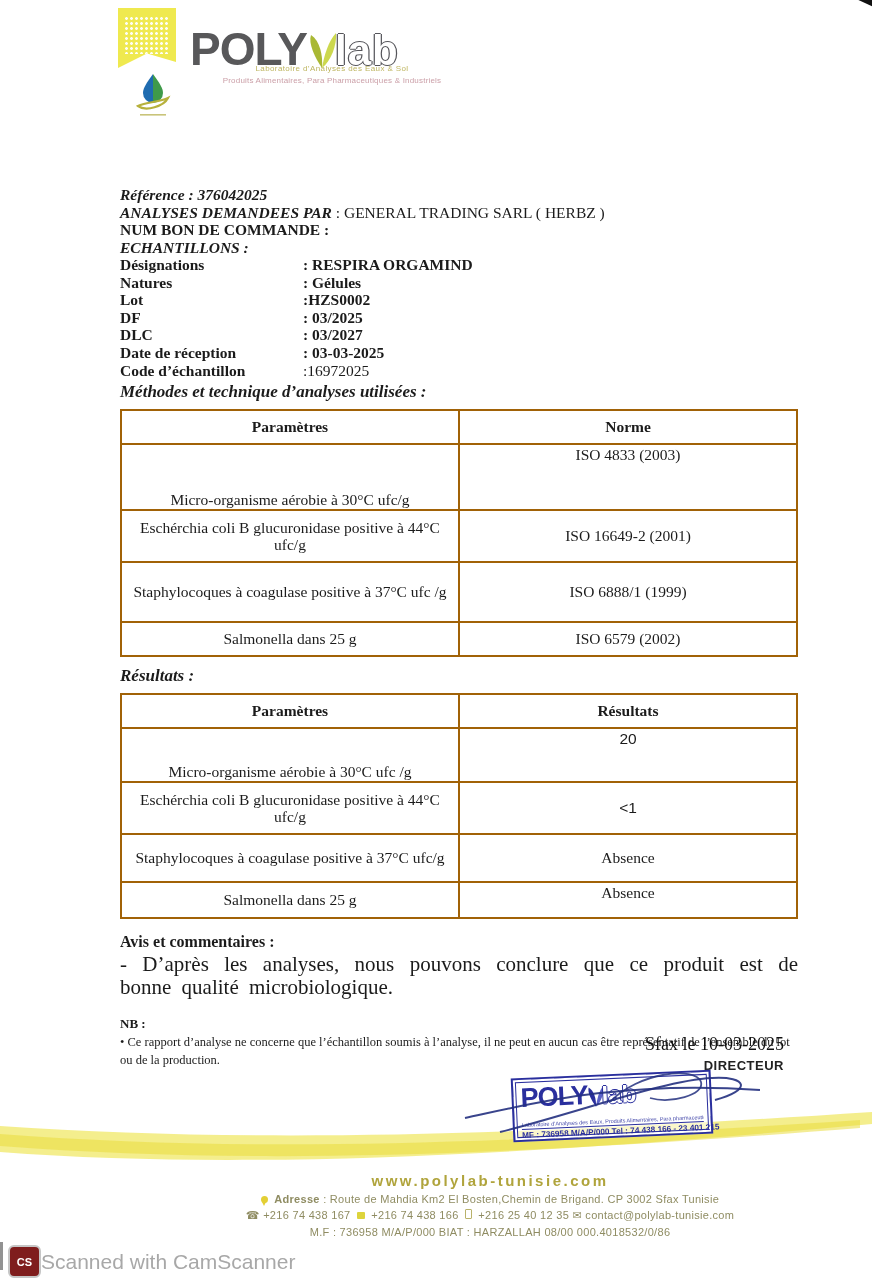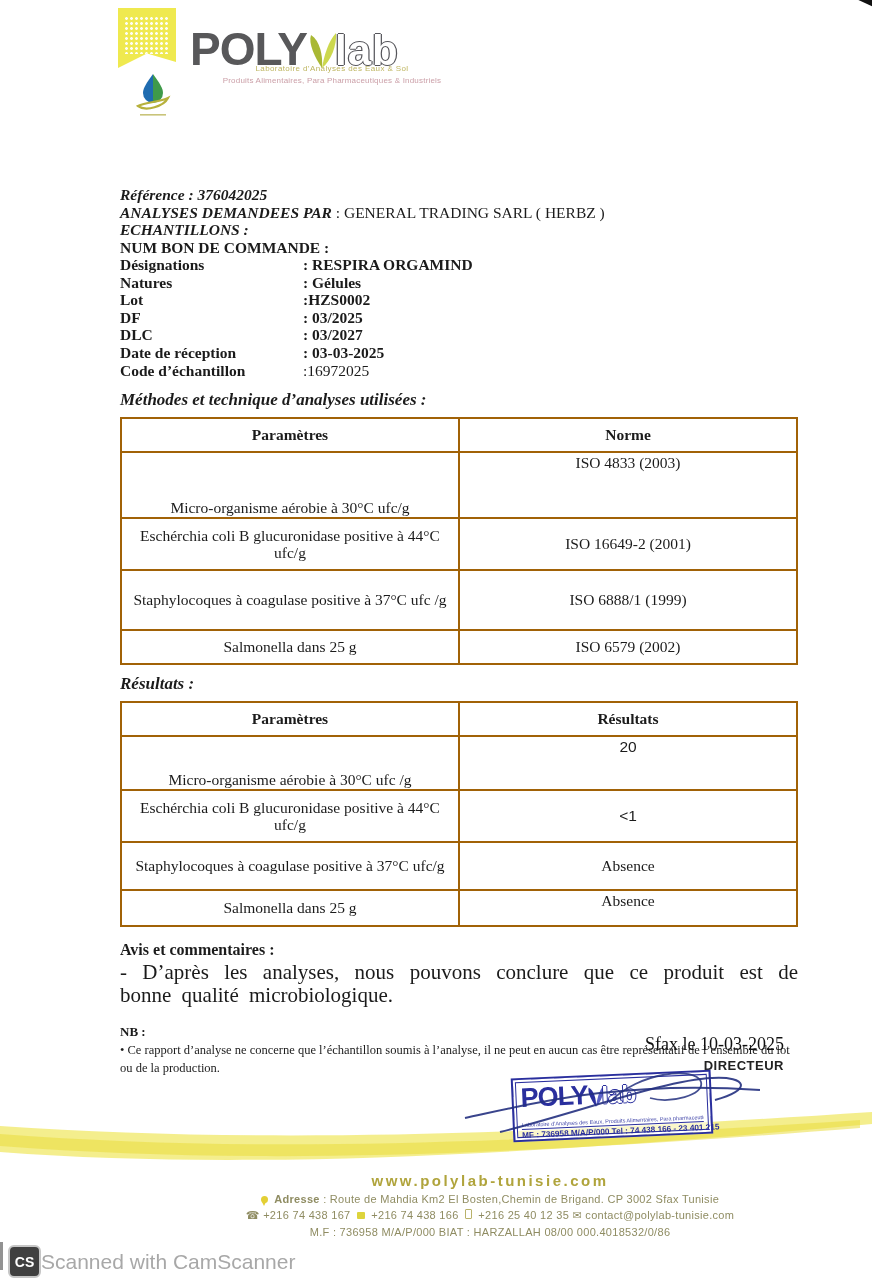--- a/index.html
+++ b/index.html
@@ -34,21 +34,21 @@
       box-sizing:border-box;font-size:35px;font-weight:bold;font-style:italic;letter-spacing:1px;
       font-family:"DejaVu Serif","Liberation Serif",serif;color:#111;}
 
   
   .content{position:absolute;left:120px;top:186px;width:678px;font-size:15.5px;line-height:17.5px;}
   .ln{white-space:nowrap;}
   .bi{font-weight:bold;font-style:italic;}
   .b{font-weight:bold;}
   .pairs{display:grid;grid-template-columns:183px 1fr;}
   .pairs div{line-height:17.6px;}
-  .sec-head{font-size:17px;font-weight:bold;font-style:italic;margin-top:11px;line-height:20px;}
+  .sec-head{font-size:17px;font-weight:bold;font-style:italic;margin-top:3px;line-height:20px;}
 
   table.doc{border-collapse:collapse;width:678px;margin-top:7px;}
   table.doc td{border:2px solid #a16207;text-align:center;padding:1px 10px;font-size:15.5px;}
   table.doc td.hdr{font-weight:bold;height:30px;}
   td.vbot{vertical-align:bottom;}
   td.vtop{vertical-align:top;padding-top:6px;}
   .sans-val{font-family:"Liberation Sans",sans-serif;font-size:14.5px;}
 
   .avis-head{font-size:16px;font-weight:bold;margin-top:12px;line-height:22px;}
   .avis-text{font-size:21px;line-height:23px;text-align:justify;word-spacing:5px;}
@@ -88,22 +88,22 @@
       position:relative;margin-right:3px;}
   .pin::after{content:"";position:absolute;left:1.5px;top:6px;border-left:2px solid transparent;
       border-right:2px solid transparent;border-top:4px solid #e3cf35;}
   .fax-sq{display:inline-block;width:8px;height:7px;background:#ddd43c;border-radius:1px;margin:0 3px;}
   .mob-sq{display:inline-block;width:5px;height:8px;border:1px solid #b9b26a;border-radius:1px;margin:0 3px;}
   .glyph{color:#8f8c62;}
 
   
   .camscanner{position:absolute;left:8px;top:1245px;display:flex;align-items:center;
       font-family:"Liberation Sans",sans-serif;}
-  .cs-badge{width:29px;height:29px;background:#404040;border:2px solid #c6c6c6;border-radius:6px;
-      color:#fff;font-weight:bold;font-size:14px;display:flex;align-items:center;justify-content:center;}
+  .cs-badge{width:29px;height:29px;background:#7f1d1d;border:2px solid #c6c6c6;border-radius:6px;
+      color:#fff;font-weight:bold;font-size:11px;display:flex;align-items:center;justify-content:center;}
   .cs-text{font-size:21px;color:#a8a8a8;}
 </style>
 </head>
 <body>
 
 <div class="page">
 
   <div class="corner-mark-tr"></div>
   <div class="edge-mark-bl"></div>
 
@@ -129,22 +129,22 @@
         <rect x="6" y="42" width="26" height="1.6" fill="#c9c47a"></rect>
       </svg>
     </div>
   </div>
 
 
   <div class="content">
 
     <div class="ln bi">Référence : 376042025</div>
     <div class="ln"><span class="bi">ANALYSES DEMANDEES PAR</span> <span>: GENERAL TRADING  SARL ( HERBZ )</span></div>
+    <div class="ln b">NUM BON DE COMMANDE :</div>
     <div class="ln bi">ECHANTILLONS :</div>
-    <div class="ln b">NUM BON DE COMMANDE :</div>
 
     <div class="pairs">
       <div class="b">Désignations</div>
         <div class="b">: RESPIRA ORGAMIND</div>
       <div class="b">Natures</div>
         <div class="b">: Gélules</div>
       <div class="b">Lot</div>
         <div class="b">:HZS0002</div>
       <div class="b">DF</div>
         <div class="b">: 03/2025</div>

